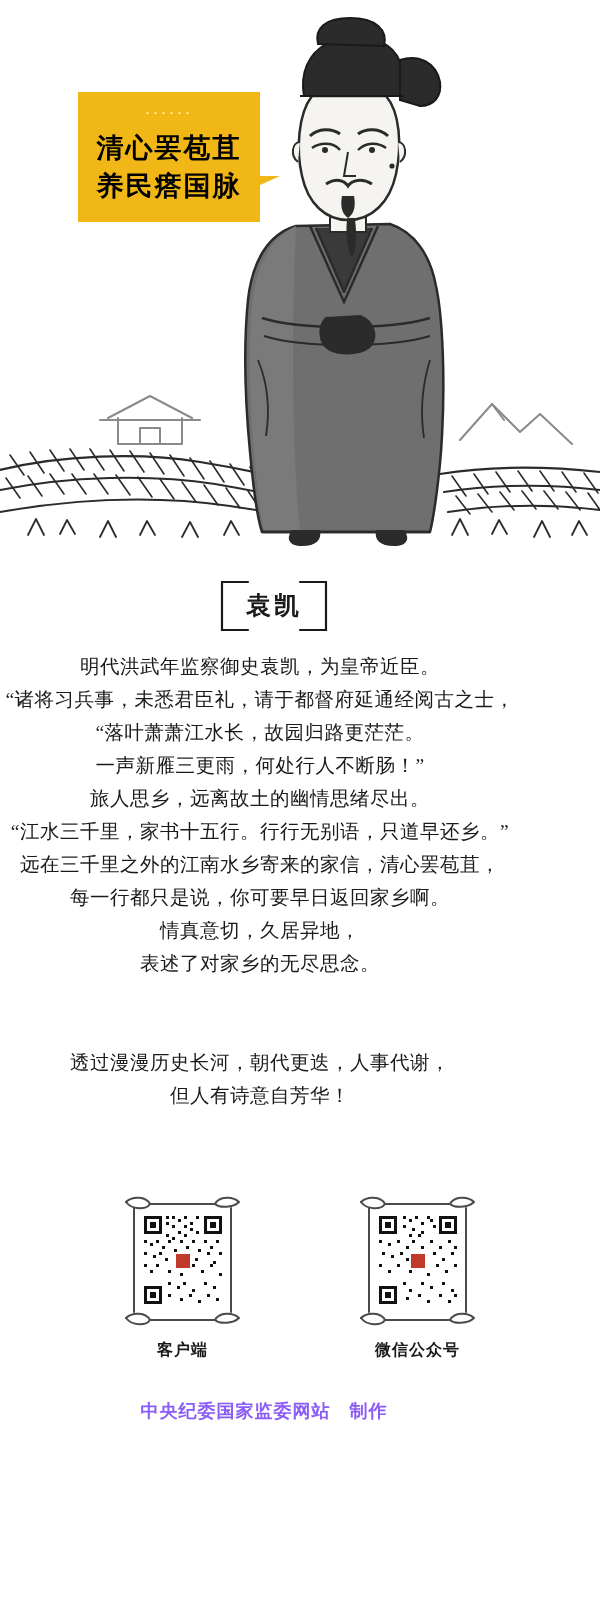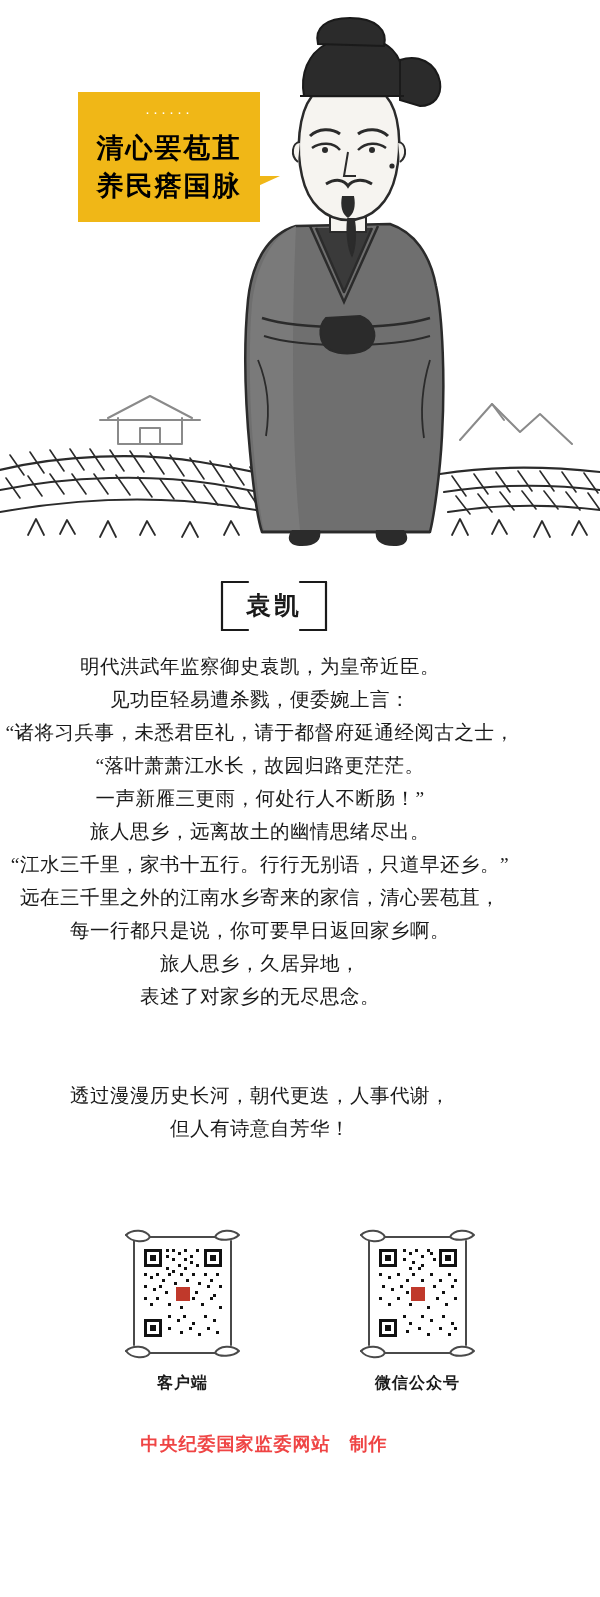--- a/index.html
+++ b/index.html
@@ -154,21 +154,21 @@
   }
 
   .footer {
     width: 528px;
     text-align: center;
     margin-top: 38px;
     font-family: "Liberation Sans", sans-serif;
     font-size: 18px;
     font-weight: bold;
     letter-spacing: 1px;
-    color: #ef4444;
+    color: #8b5cf6;
   }
 </style>
 </head>
 <body>
 
 <div class="page">
 
   <div class="illustration">
     <svg class="illus-svg" width="600" height="560" viewBox="0 0 600 560">
       <g fill="none" stroke="#2b2b2b" stroke-width="2" stroke-linecap="round" stroke-linejoin="round">
@@ -319,29 +319,28 @@
           <path d="M108 2 L 108 50 L 82 50"></path>
           <path d="M108 2 L 82 2"></path>
         </g>
       </svg>
       <div class="np-text">袁凯</div>
     </div>
   </div>
 
   <div class="article">
     <p>明代洪武年监察御史袁凯，为皇帝近臣。</p>
-    <p>见功臣轻易遭杀戮，便委婉上言：</p>
     <p>“诸将习兵事，未悉君臣礼，请于都督府延通经阅古之士，</p>
     <p>“落叶萧萧江水长，故园归路更茫茫。</p>
     <p>一声新雁三更雨，何处行人不断肠！”</p>
     <p>旅人思乡，远离故土的幽情思绪尽出。</p>
     <p>“江水三千里，家书十五行。行行无别语，只道早还乡。”</p>
     <p>远在三千里之外的江南水乡寄来的家信，清心罢苞苴，</p>
     <p>每一行都只是说，你可要早日返回家乡啊。</p>
-    <p>旅人思乡，久居异地，</p>
+    <p>情真意切，久居异地，</p>
     <p>表述了对家乡的无尽思念。</p>
     <div class="spacer"></div>
     <div class="spacer"></div>
     <p>透过漫漫历史长河，朝代更迭，人事代谢，</p>
     <p>但人有诗意自芳华！</p>
   </div>
 
   <div class="qr-section">
 
     <div class="qr-block">

